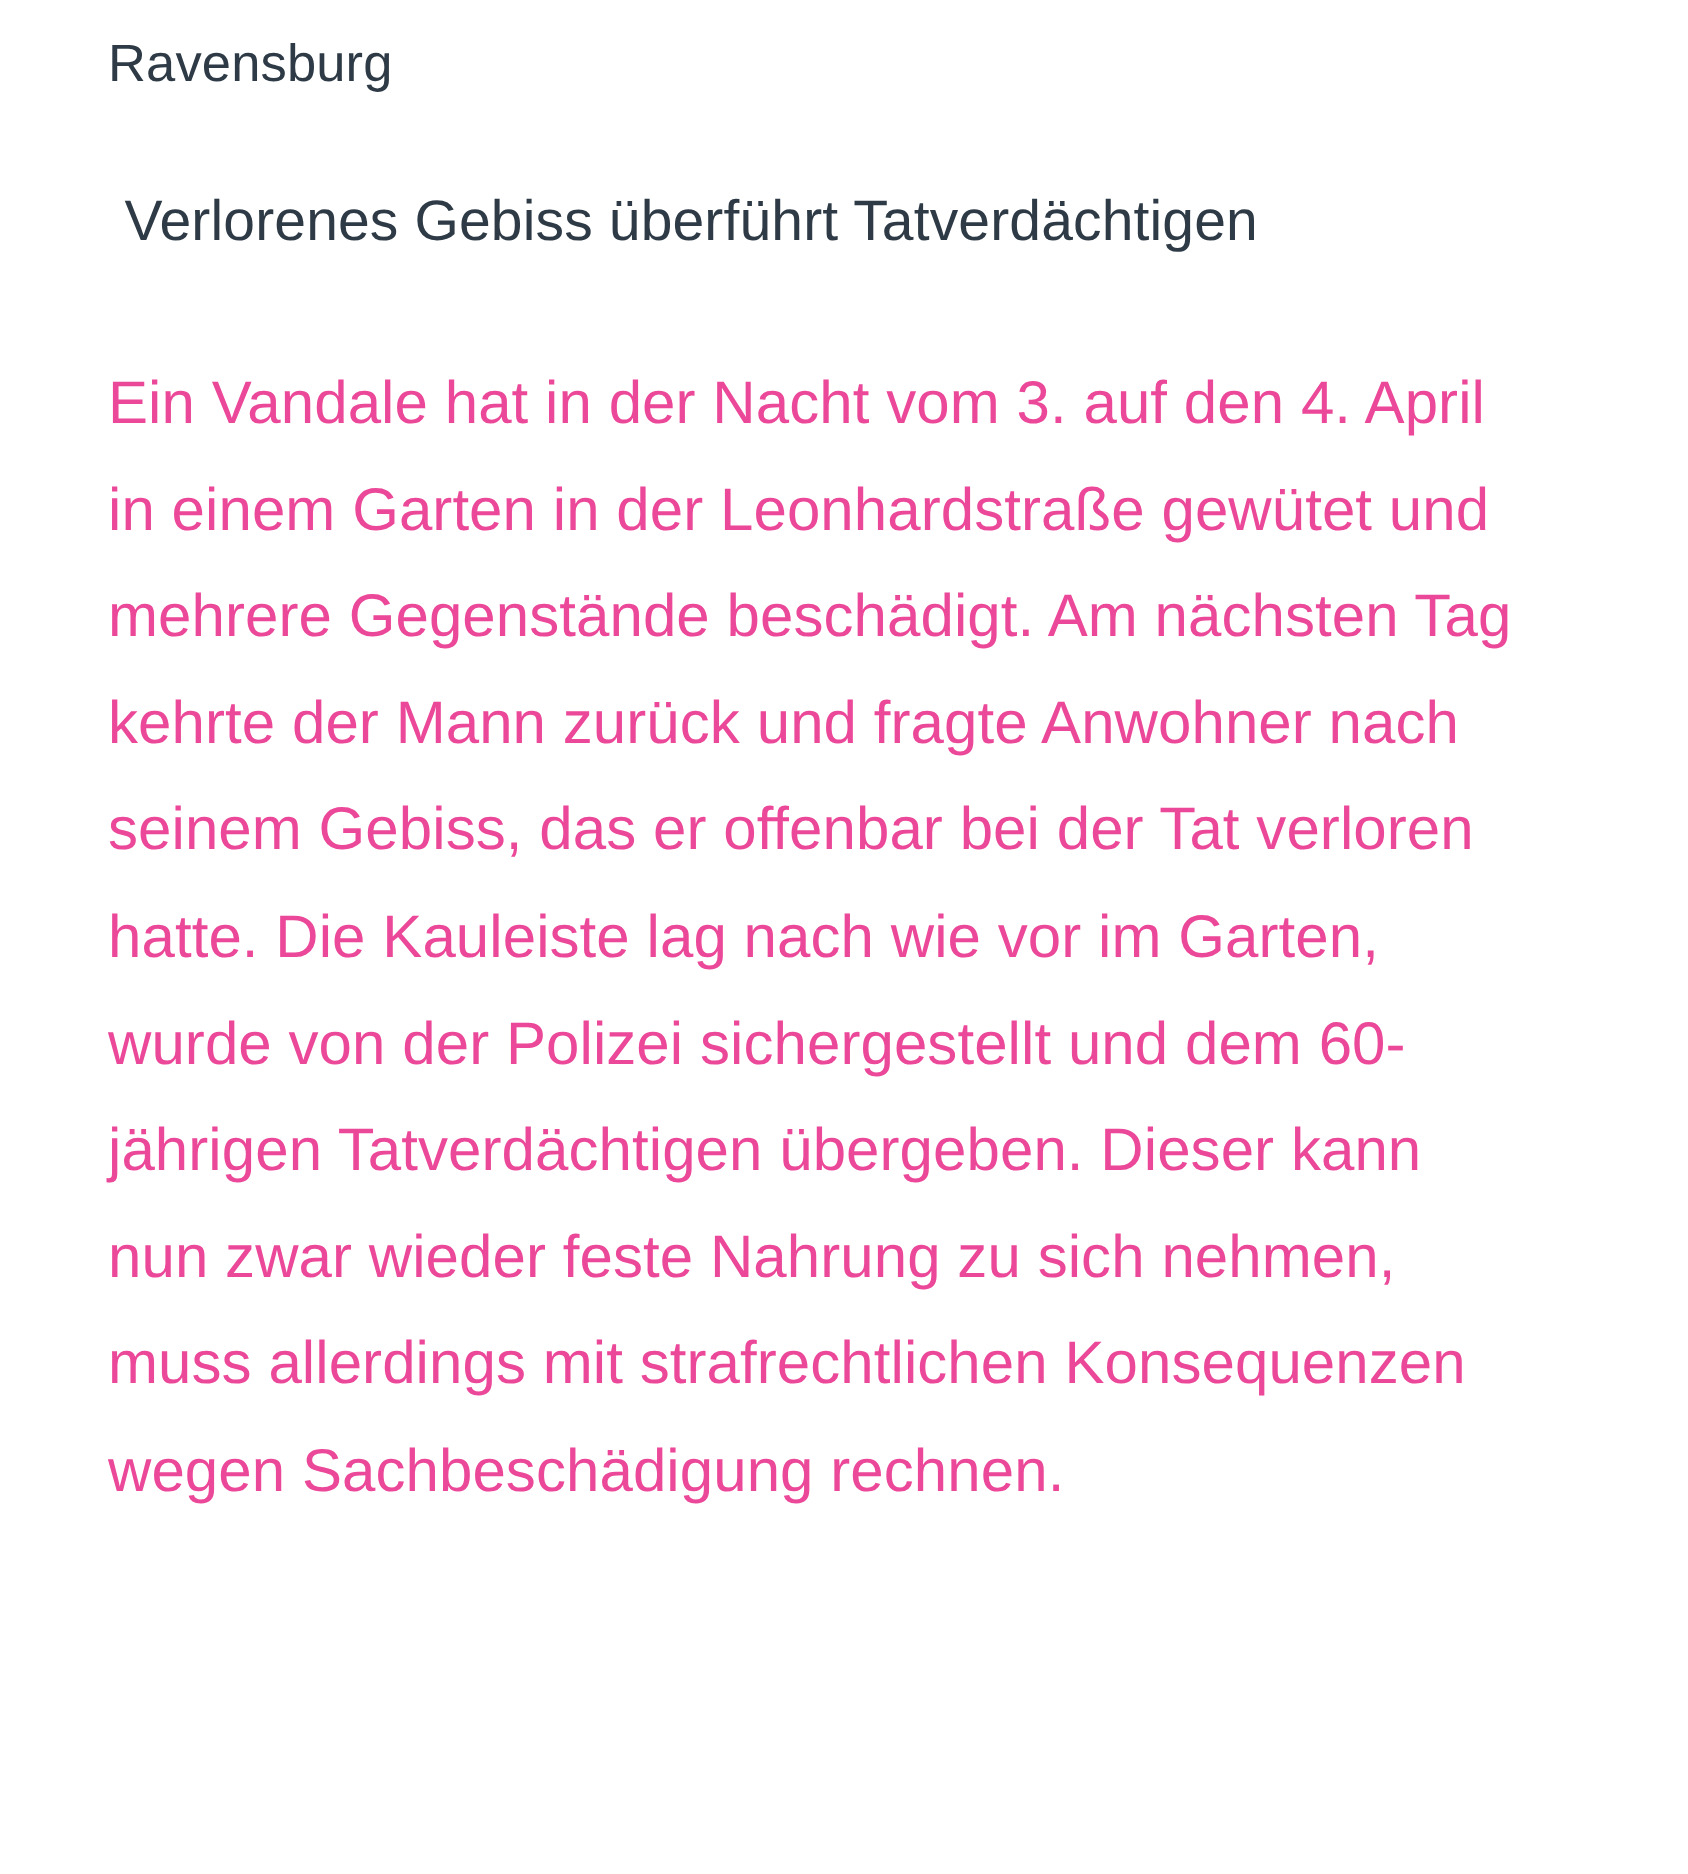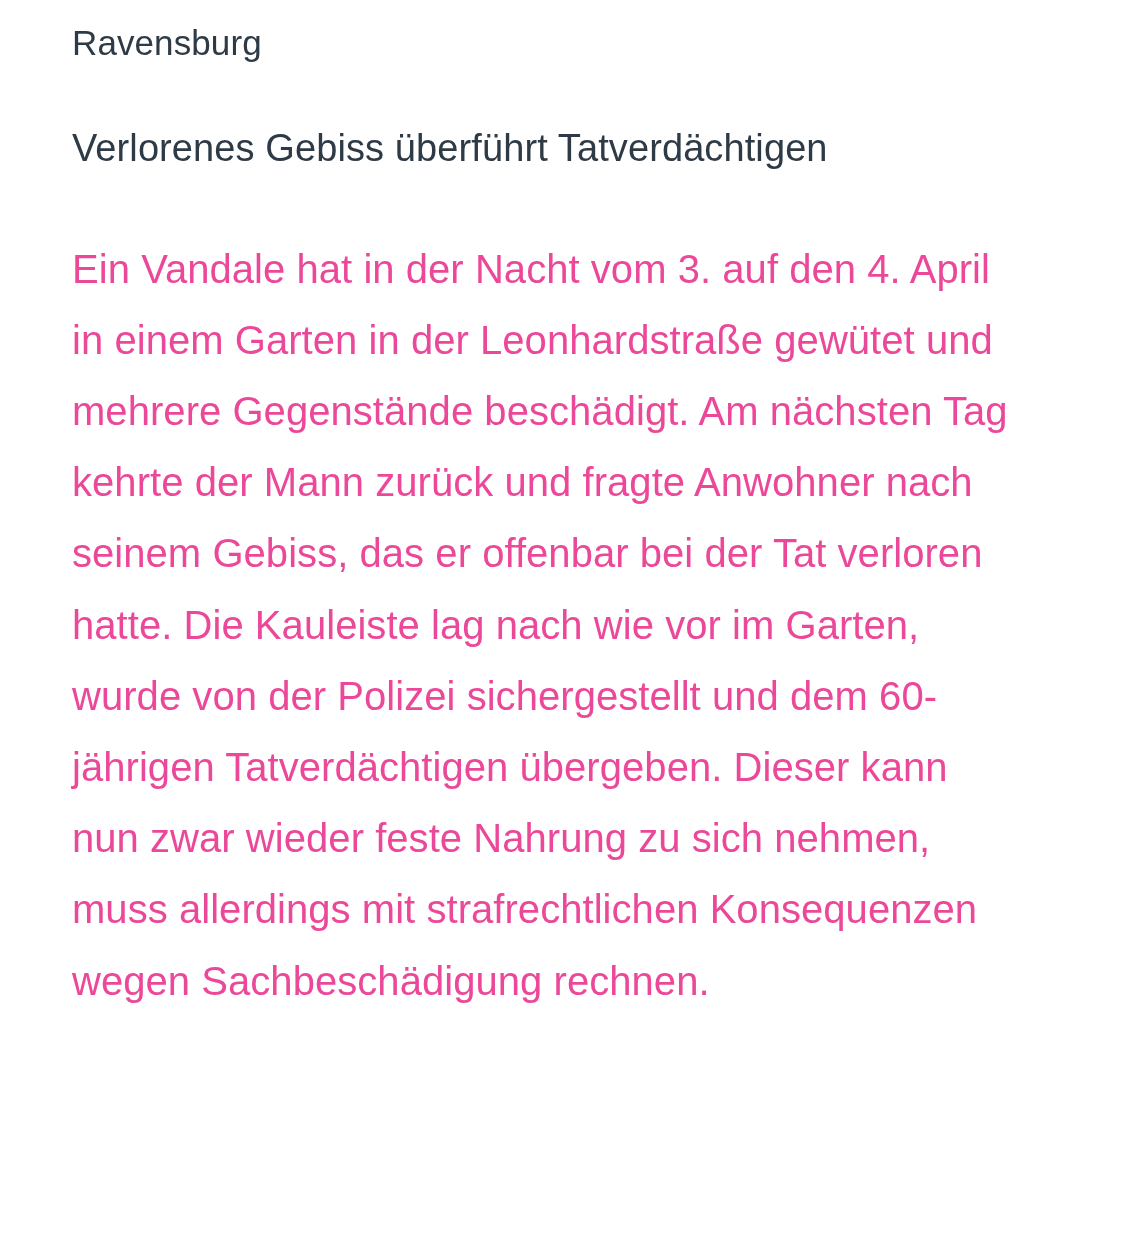--- a/index.html
+++ b/index.html
@@ -26,21 +26,21 @@
     font-weight: 400;
     color: #2e3b46;
     margin: 0 0 54px 0;
     letter-spacing: 0.1px;
   }
   .headline {
     font-size: 38px;
     line-height: 1.42;
     font-weight: 400;
     color: #2e3b46;
-    margin: 0 0 58px 0;
+    margin: 0 0 58px 11px;
     letter-spacing: 0.1px;
   }
   .body-text {
     font-size: 40px;
     line-height: 1.78;
     font-weight: 400;
     color: #ec4899;
     margin: 0;
     letter-spacing: 0.05px;
   }

